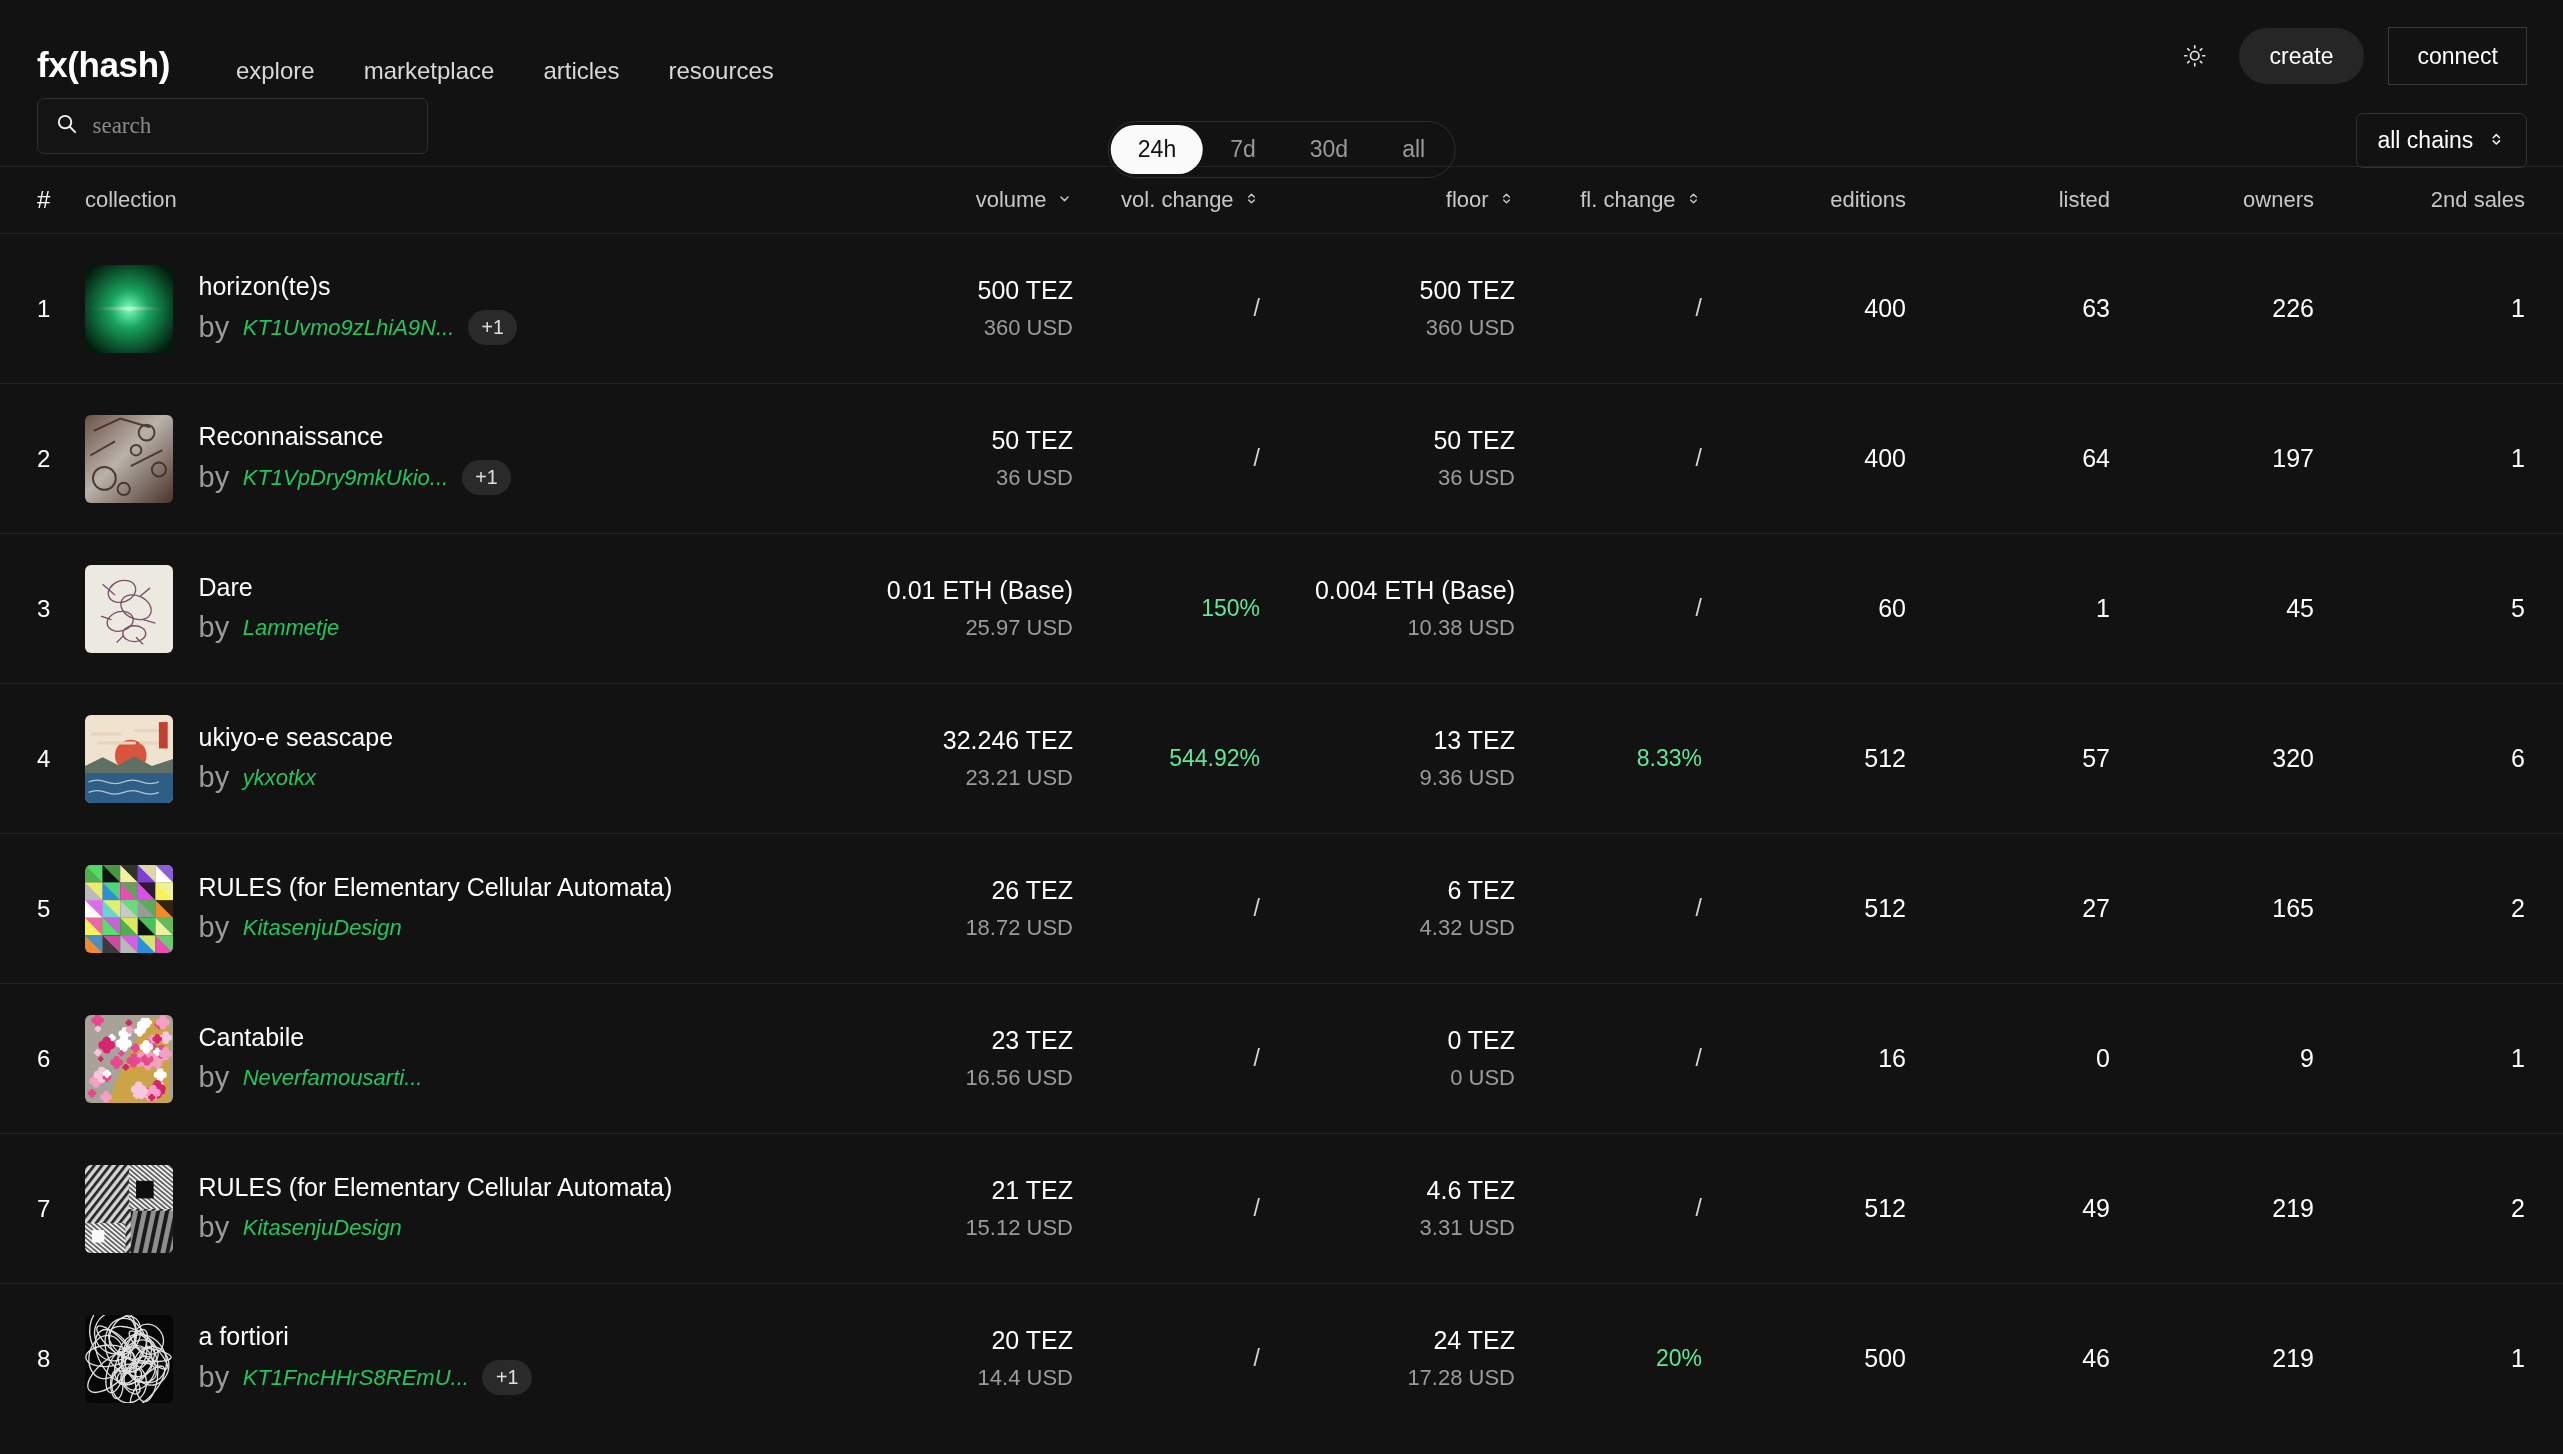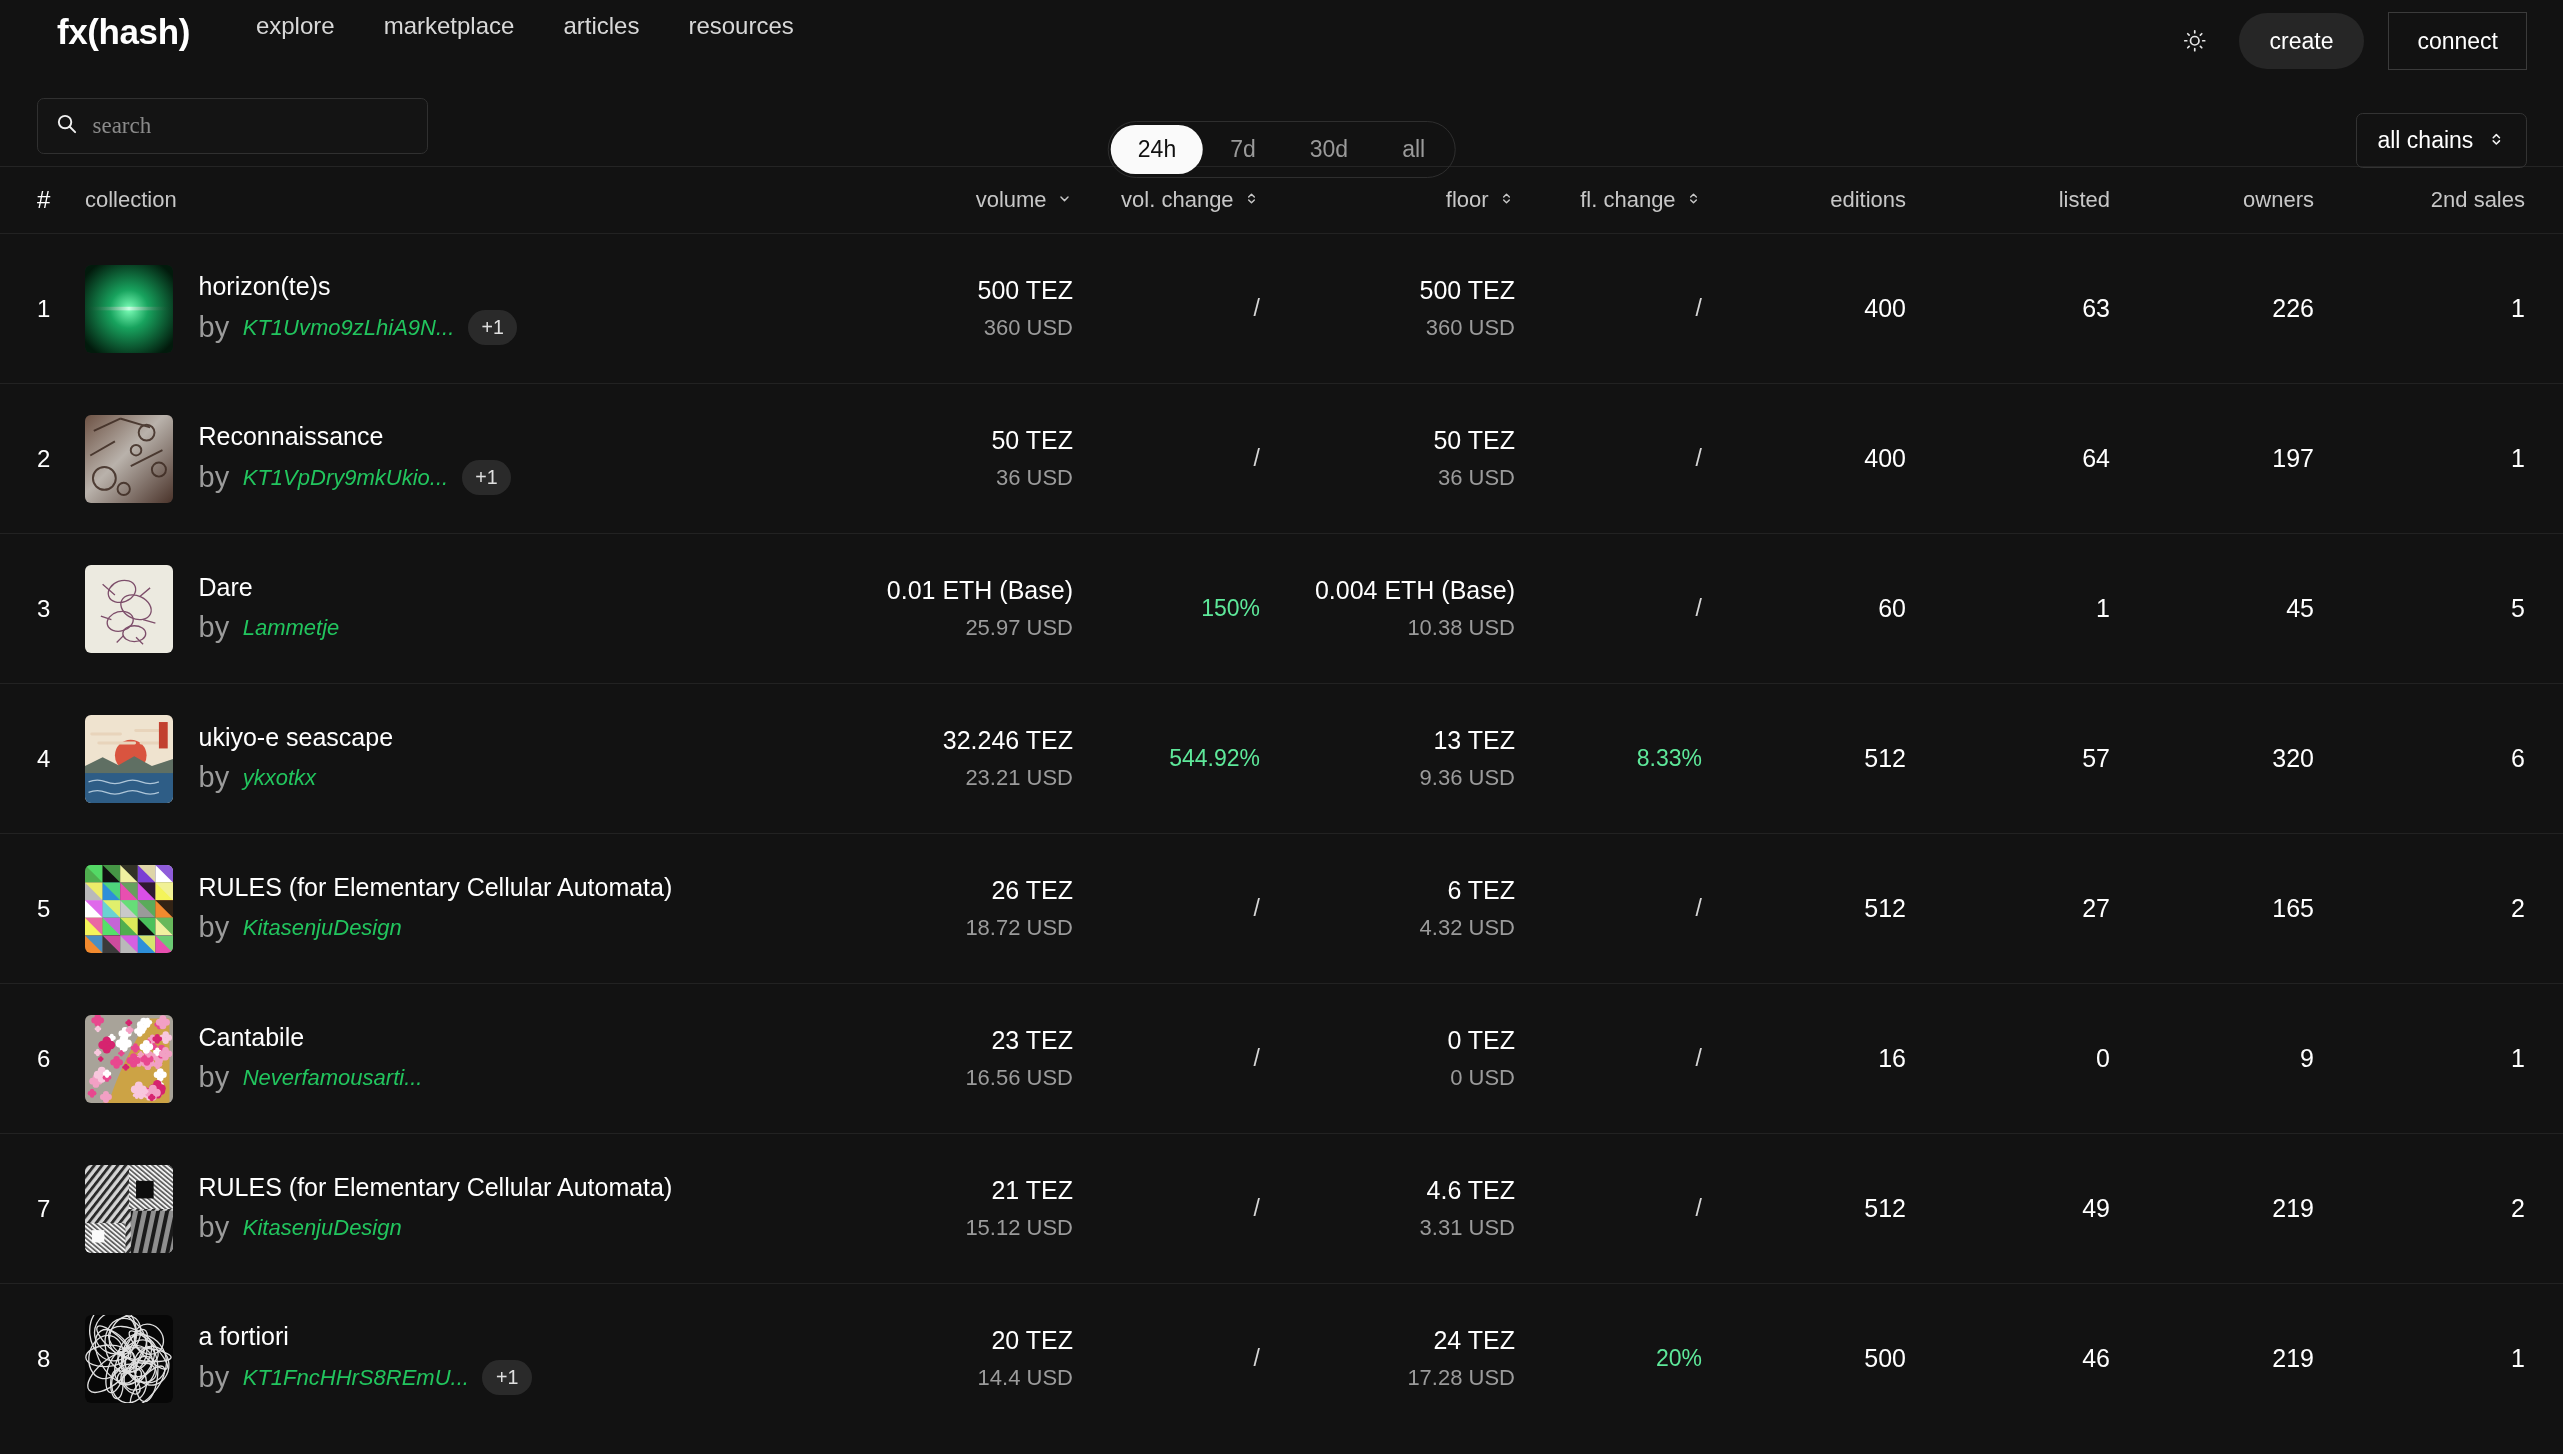--- a/index.html
+++ b/index.html
@@ -7,24 +7,23 @@
     width: 2563px; height: 1454px;
     background: #121212;
     font-family: "Liberation Sans", sans-serif;
     color: #ffffff;
     overflow: hidden;
   }
 
   
   .topbar {
     height: 85px;
-    display: flex; align-items: flex-start;
-    padding: 12px 36px 0 37px;
+    display: flex; align-items: flex-end;
+    padding: 0 36px 0 37px;
     position: relative;
-    margin-left: 20px;
   }
   .brand {
     font-size: 35px; font-weight: 700;
     letter-spacing: -0.4px; color: #fff;
     margin-right: 66px; white-space: nowrap;
   }
   .navlinks { display: flex; align-items: center; gap: 49px; }
   .navlink {
     font-size: 24px; color: #d8d8d8; white-space: nowrap;
   }

